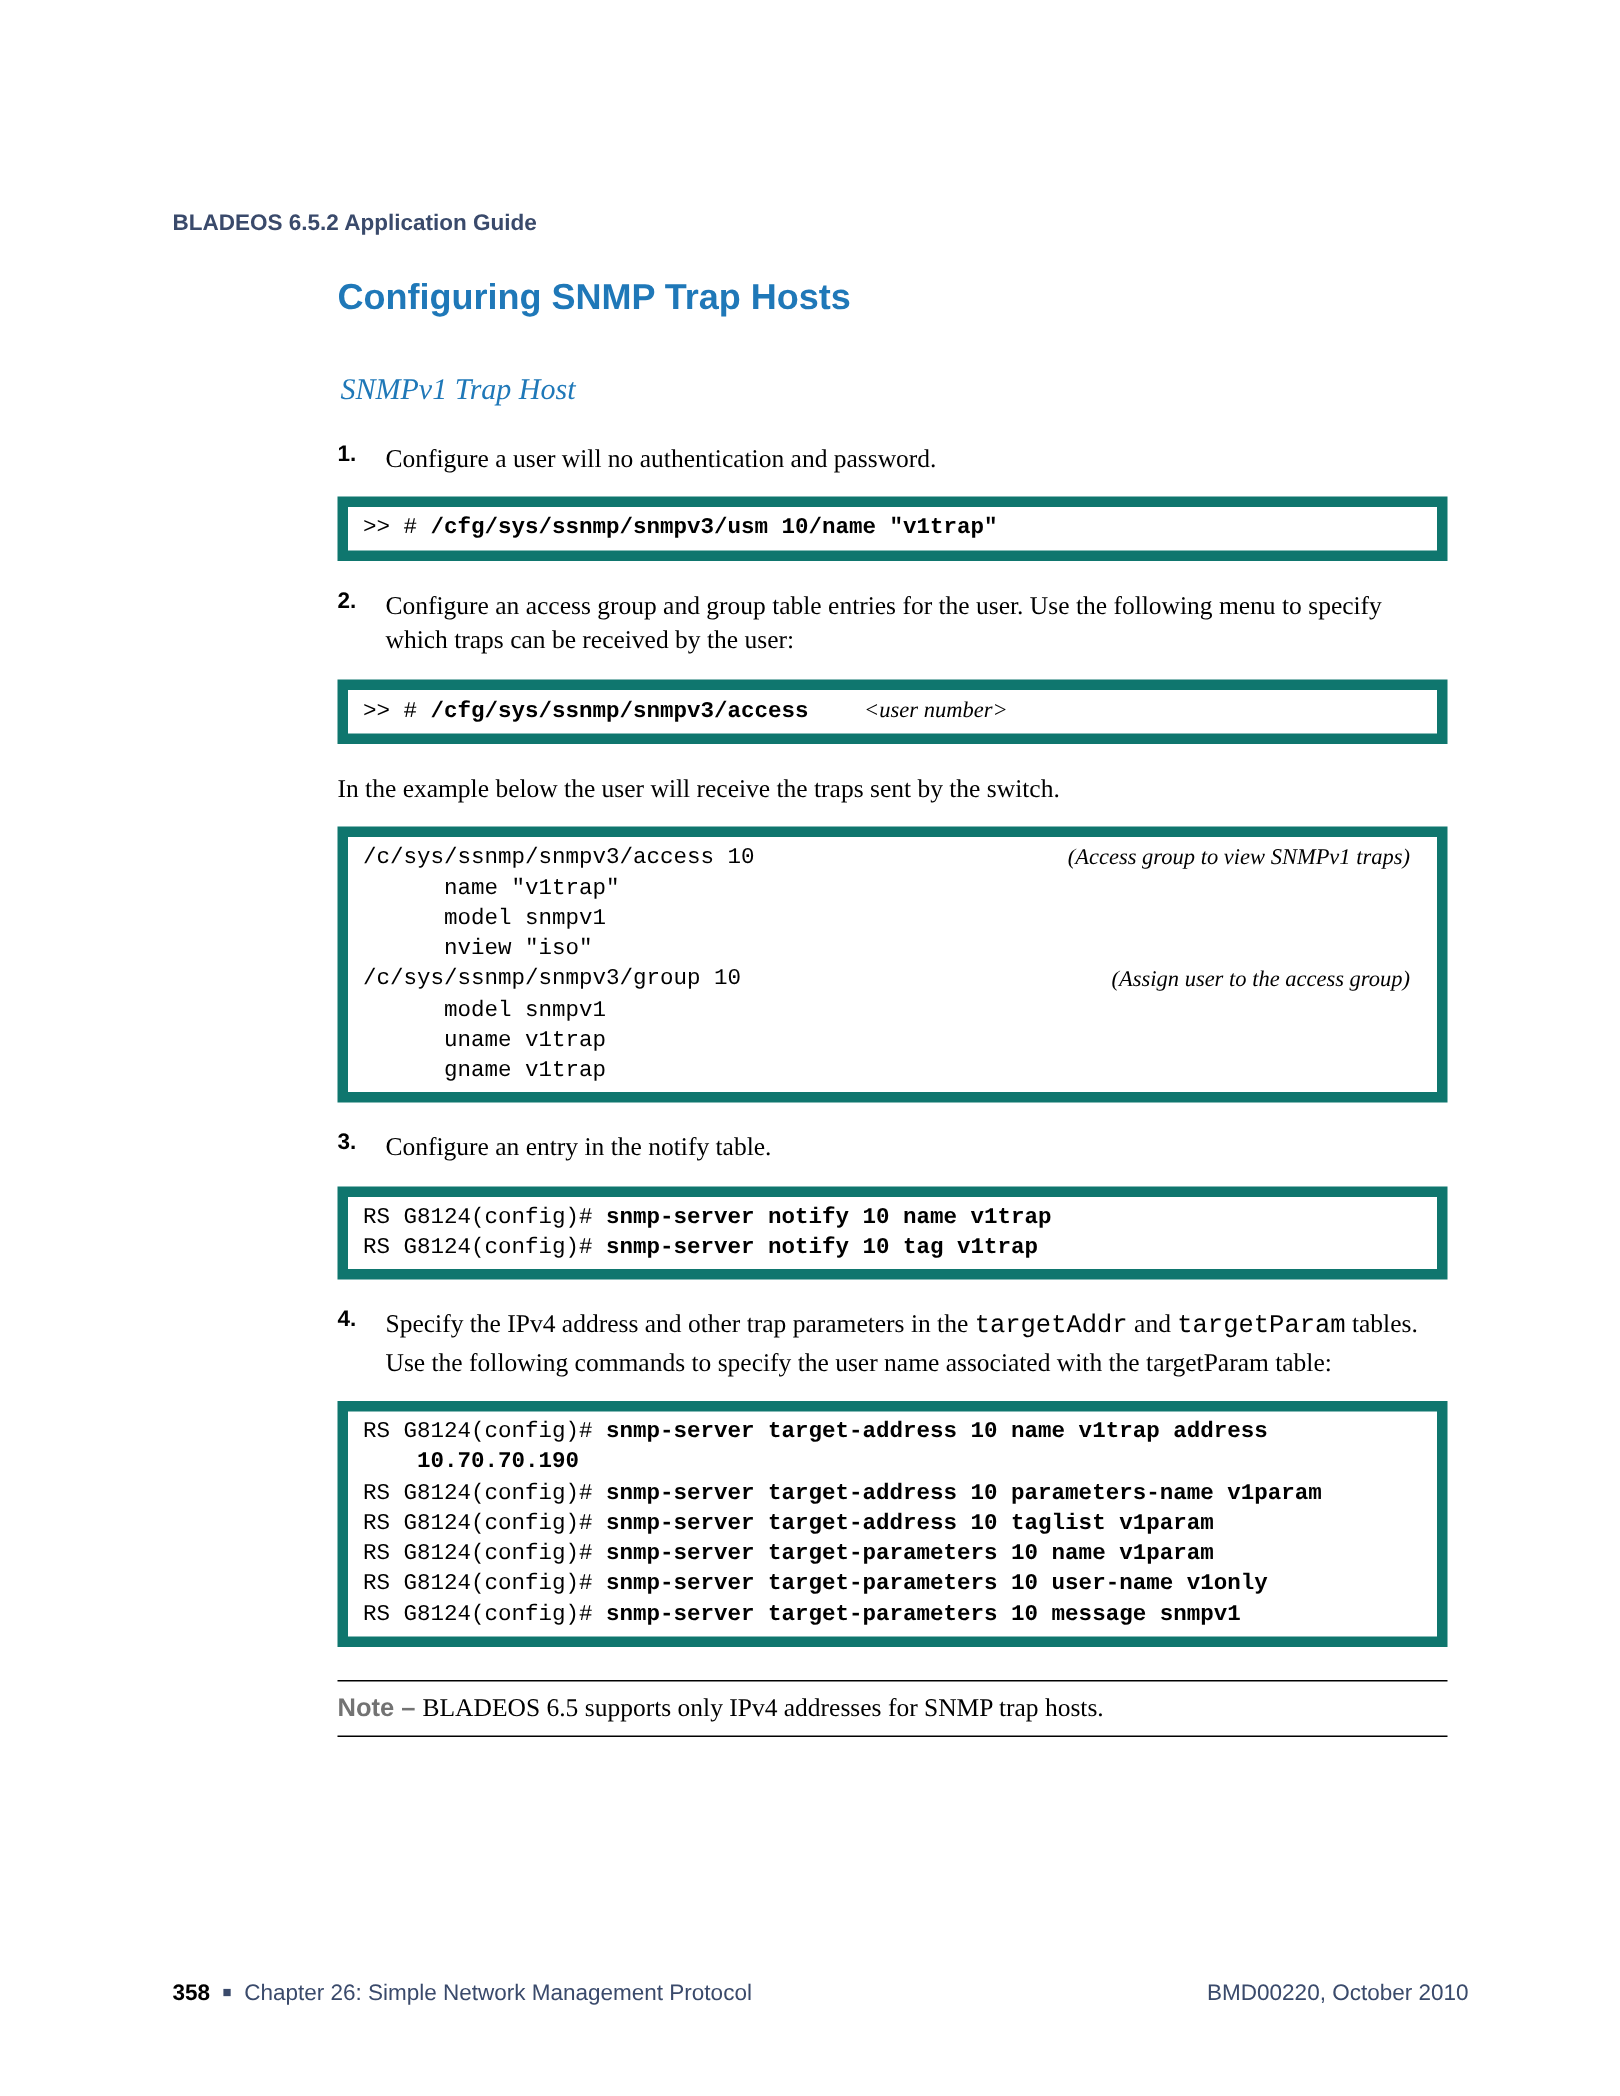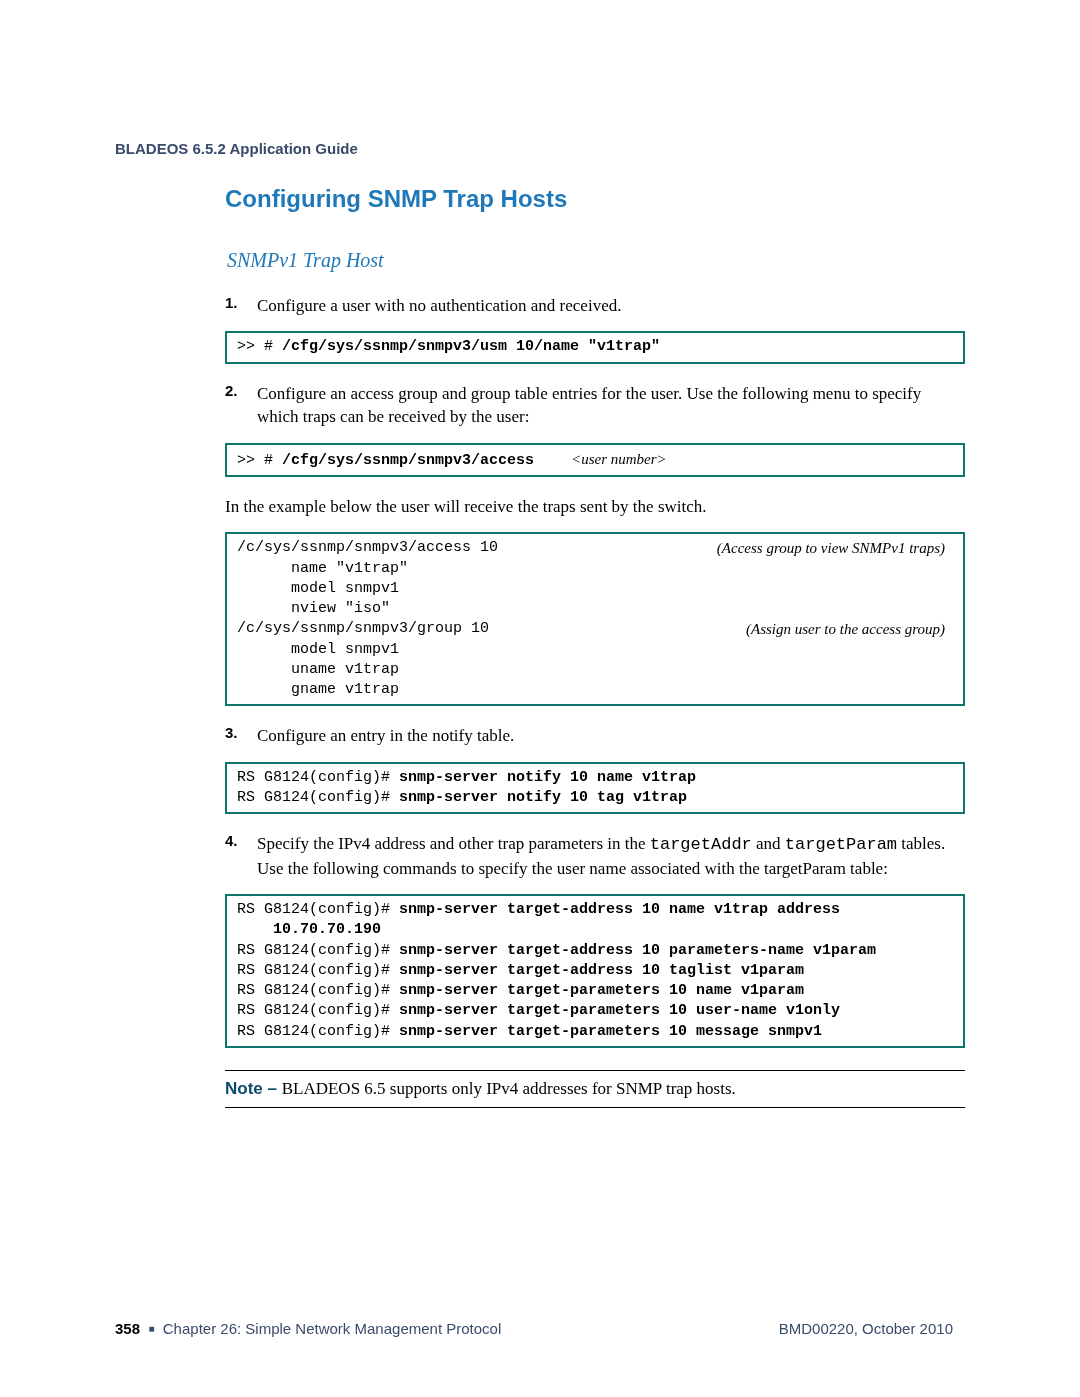--- a/index.html
+++ b/index.html
@@ -54,21 +54,21 @@
   .step .num {
     min-width: 26px;
     margin-right: 6px;
   }
   .step .step-body {
     flex: 1;
     font-size: 17px;
     line-height: 1.38;
   }
   .code-block {
-    border: 2px solid #0f766e;
+    border: 7px solid #0f766e;
     font-family: "Courier New", Courier, monospace;
     font-size: 15px;
     padding: 4px 10px;
     margin: 12px 0 18px 0;
     line-height: 1.35;
     white-space: pre;
   }
   .code-bold {
     font-weight: bold;
   }
@@ -98,27 +98,27 @@
     border: none;
     border-top: 1px solid #000;
     margin: 8px 0 22px 0;
   }
   .note-text {
     font-size: 17px;
   }
   .note-label {
     font-family: Arial, Helvetica, sans-serif;
     font-weight: bold;
-    color: #0c4a6e;
+    color: #737373;
   }
   .footer {
     position: absolute;
     bottom: 60px;
     left: 115px;
-    right: 127px;
+    right: 101px;
     display: flex;
     justify-content: space-between;
     font-size: 15px;
     font-family: Arial, Helvetica, sans-serif;
     color: #3a4a6b;
   }
   .footer .pnum {
     font-weight: bold;
     color: #000;
   }
@@ -141,21 +141,21 @@
   <div class="header">BLADEOS 6.5.2 Application Guide</div>
 
   <div class="main-title">Configuring SNMP Trap Hosts</div>
 
   <div class="sub-title">SNMPv1 Trap Host</div>
 
   <div class="content">
 
     <div class="step">
       <div class="num">1.</div>
-      <div class="step-body">Configure a user with no authentication and received.</div>
+      <div class="step-body">Configure a user will no authentication and password.</div>
     </div>
     <div class="code-block"><span>&gt;&gt; # </span><span class="code-bold">/cfg/sys/ssnmp/snmpv3/usm 10/name "v1trap"</span></div>
 
     <div class="step">
       <div class="num">2.</div>
       <div class="step-body">Configure an access group and group table entries for the user. Use the following menu to specify which traps can be received by the user:</div>
     </div>
     <div class="code-block"><span>&gt;&gt; # </span><span class="code-bold">/cfg/sys/ssnmp/snmpv3/access </span><span class="code-italic">&lt;user number&gt;</span></div>
 
     <div class="body-text">In the example below the user will receive the traps sent by the switch.</div>

